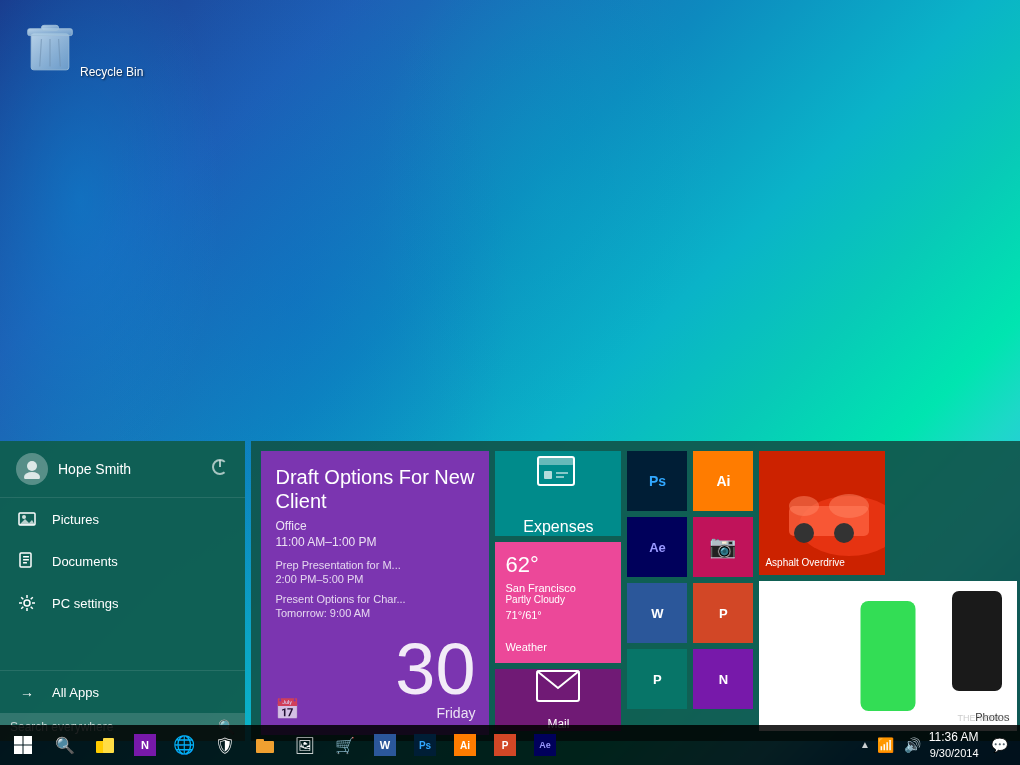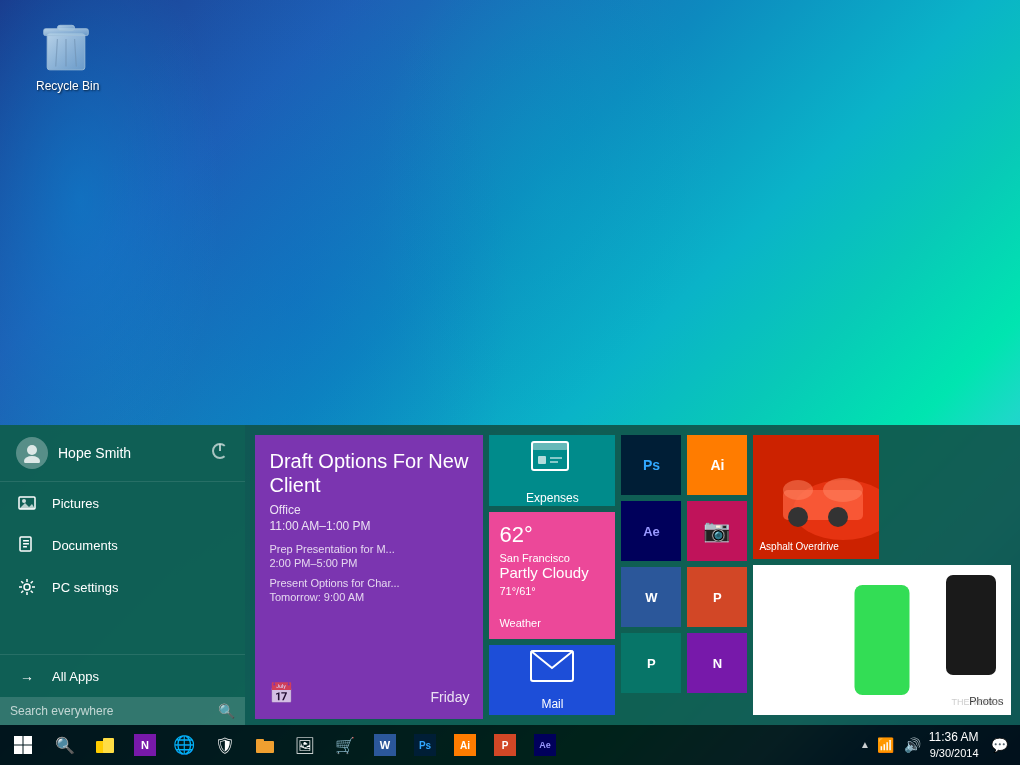--- a/index.html
+++ b/index.html
@@ -29,45 +29,45 @@
         radial-gradient(ellipse 300px 500px at 300px 300px, rgba(10,100,200,0.3) 0%, transparent 70%),
         radial-gradient(ellipse 250px 400px at 550px 200px, rgba(0,180,200,0.2) 0%, transparent 70%);
     }
 
     
     #recycle-bin {
       position: absolute;
       top: 15px;
       left: 20px;
       display: flex;
-      flex-direction: column;
-      align-items: flex-start;
+      flex-direction: row;
+      align-items: flex-end;
       cursor: pointer;
       color: white;
       text-shadow: 1px 1px 2px rgba(0,0,0,0.7);
-      margin-left: 16px;
     }
     #recycle-bin .bin-icon {
       width: 60px;
       height: 60px;
       margin-bottom: 4px;
     }
     #recycle-bin .bin-label {
       font-size: 12px;
       text-align: center;
     }
 
     
     #start-menu {
       position: absolute;
-      bottom: 40px;
+      bottom: 24px;
       left: 0;
       display: flex;
       width: 1020px;
       height: 300px;
+      gap: 6px;
     }
 
     
     #left-panel {
       width: 268px;
       background: rgba(16, 94, 82, 0.97);
       display: flex;
       flex-direction: column;
       color: white;
     }
@@ -231,57 +231,58 @@
       flex-direction: column;
       align-items: center;
       justify-content: center;
       cursor: pointer;
       gap: 6px;
     }
     .tile-expenses .exp-icon {
       font-size: 36px;
     }
     .tile-expenses .exp-label {
-      font-size: 12px;
+      font-size: 16px;
+      margin-top: 12px;
     }
 
     
     .tile-weather {
       width: 126px;
       height: 152px;
       background: #ec4899;
       color: white;
       padding: 10px;
       cursor: pointer;
     }
     .tile-weather .temp {
       font-size: 22px;
       font-weight: 300;
     }
     .tile-weather .city {
       font-size: 11px;
       margin-top: 4px;
     }
     .tile-weather .condition {
-      font-size: 15px;
+      font-size: 10px;
     }
     .tile-weather .range {
       font-size: 11px;
       margin-top: 4px;
     }
     .tile-weather .weather-label {
       font-size: 11px;
       margin-top: 20px;
     }
 
     
     .tile-mail {
       width: 126px;
       height: 126px;
-      background: #1d4ed8;
+      background: #701a75;
       color: white;
       display: flex;
       flex-direction: column;
       align-items: center;
       justify-content: center;
       cursor: pointer;
       gap: 6px;
     }
     .tile-mail .mail-icon {
       font-size: 36px;
@@ -618,20 +619,21 @@
     <div id="tiles-panel">
 
       <div class="tile-calendar">
         <div class="event-title">Draft Options For New Client</div>
         <div class="event-type">Office</div>
         <div class="event-time">11:00 AM–1:00 PM</div>
         <div class="other-event">Prep Presentation for M...</div>
         <div class="other-event">2:00 PM–5:00 PM</div>
         <div class="other-event" style="margin-top:8px;">Present Options for Char...</div>
         <div class="other-event">Tomorrow: 9:00 AM</div>
+        <div class="date-number">30</div>
         <div class="date-day">Friday</div>
         <div class="cal-icon">📅</div>
       </div>
 
       <div class="tile-column">
 
         <div class="tile-expenses">
           <div class="exp-icon">
             <svg width="44" height="40" viewBox="0 0 44 40">
               <rect x="2" y="6" width="36" height="28" rx="2" fill="none" stroke="white" stroke-width="2"></rect>

